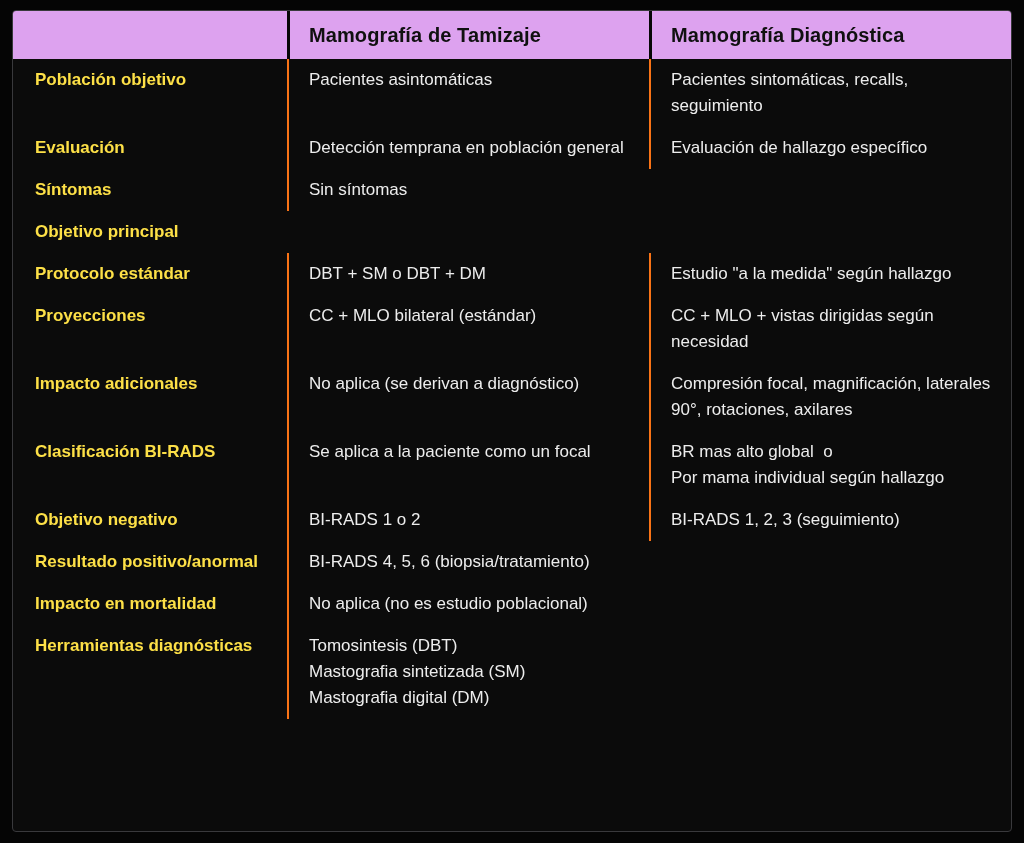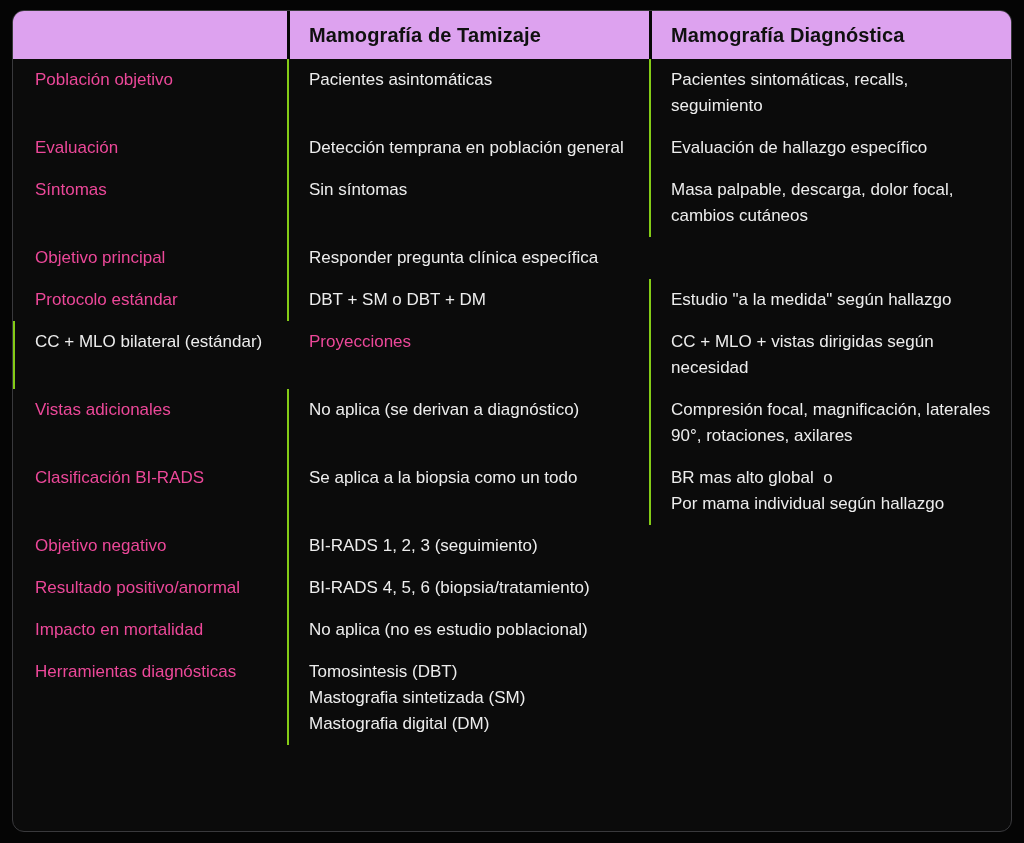--- a/index.html
+++ b/index.html
@@ -13,21 +13,21 @@
     position: relative;
     width: 1024px; height: 843px;
     background: #050505;
   }
   .card {
     position: absolute;
     left: 12px; top: 10px;
     width: 1000px; height: 822px;
     background: #0b0b0b;
     border: 1px solid #39393c;
-    border-radius: 12px;
+    border-radius: 4px;
     overflow: hidden;
   }
   .header-row {
     display: grid;
     grid-template-columns: 274px 362px 1fr;
     height: 48px;
     background: #dda2ef;
   }
   .header-cell {
     display: flex;
@@ -47,24 +47,24 @@
   .cell {
     padding: 8px 18px 8px 20px;
     font-size: 17px;
     line-height: 26px;
     color: #ededed;
     white-space: pre-line;
   }
   .cell.label {
     padding-left: 22px;
     padding-right: 12px;
-    color: #ec4899;
-    font-weight: 400;
+    color: #fde047;
+    font-weight: 700;
   }
-  .cell.divided { border-left: 2px solid #84cc16; }
+  .cell.divided { border-left: 2px solid #f97316; }
 </style>
 </head>
 <body>
 
 <div class="page">
   <div class="card">
 
     <div class="header-row">
       <div class="header-cell"></div>
       <div class="header-cell divided">Mamografía de Tamizaje</div>
@@ -81,55 +81,54 @@
 
       <div class="row">
         <div class="cell label">Evaluación</div>
         <div class="cell divided">Detección temprana en población general</div>
         <div class="cell divided">Evaluación de hallazgo específico</div>
       </div>
 
       <div class="row">
         <div class="cell label">Síntomas</div>
         <div class="cell divided">Sin síntomas</div>
-        <div class="cell divided">Masa palpable, descarga, dolor focal, cambios cutáneos</div>
       </div>
 
       <div class="row">
         <div class="cell label">Objetivo principal</div>
-        <div class="cell divided">Responder pregunta clínica específica</div>
       </div>
 
       <div class="row">
         <div class="cell label">Protocolo estándar</div>
         <div class="cell divided">DBT + SM o DBT + DM</div>
         <div class="cell divided">Estudio "a la medida" según hallazgo</div>
       </div>
 
       <div class="row">
+        <div class="cell label">Proyecciones</div>
         <div class="cell divided">CC + MLO bilateral (estándar)</div>
-        <div class="cell label">Proyecciones</div>
         <div class="cell divided">CC + MLO + vistas dirigidas según necesidad</div>
       </div>
 
       <div class="row">
-        <div class="cell label">Vistas adicionales</div>
+        <div class="cell label">Impacto adicionales</div>
         <div class="cell divided">No aplica (se derivan a diagnóstico)</div>
         <div class="cell divided">Compresión focal, magnificación, laterales 90°, rotaciones, axilares</div>
       </div>
 
       <div class="row">
         <div class="cell label">Clasificación BI-RADS</div>
-        <div class="cell divided">Se aplica a la biopsia como un todo</div>
+        <div class="cell divided">Se aplica a la paciente como un focal</div>
         <div class="cell divided">BR mas alto global &nbsp;o
 Por mama individual según hallazgo</div>
       </div>
 
       <div class="row">
         <div class="cell label">Objetivo negativo</div>
+        <div class="cell divided">BI-RADS 1 o 2</div>
         <div class="cell divided">BI-RADS 1, 2, 3 (seguimiento)</div>
       </div>
 
       <div class="row">
         <div class="cell label">Resultado positivo/anormal</div>
         <div class="cell divided">BI-RADS 4, 5, 6 (biopsia/tratamiento)</div>
       </div>
 
       <div class="row">
         <div class="cell label">Impacto en mortalidad</div>

